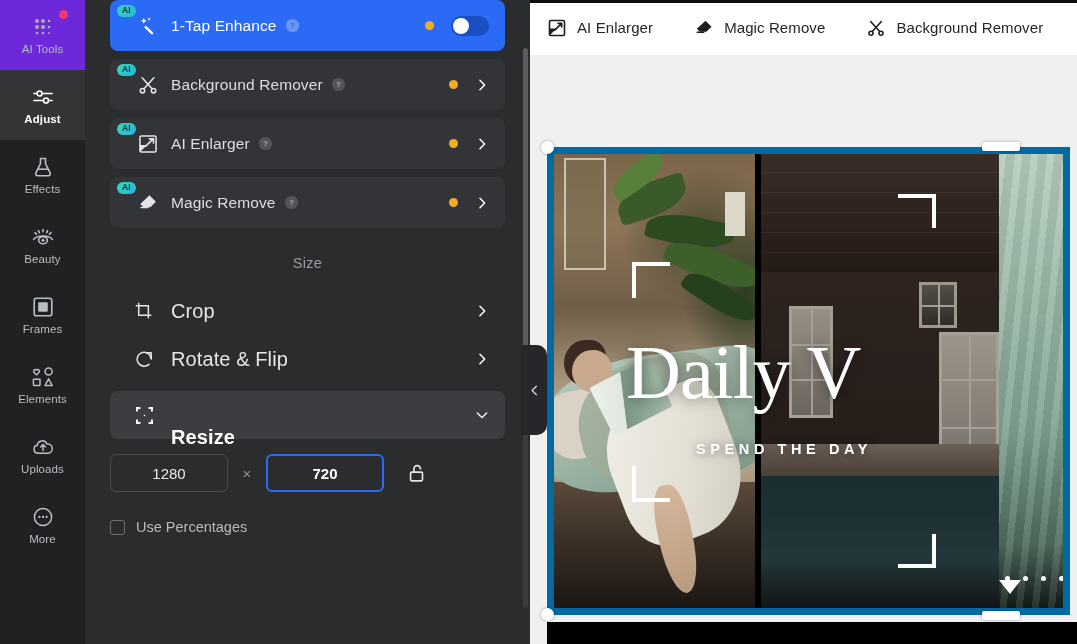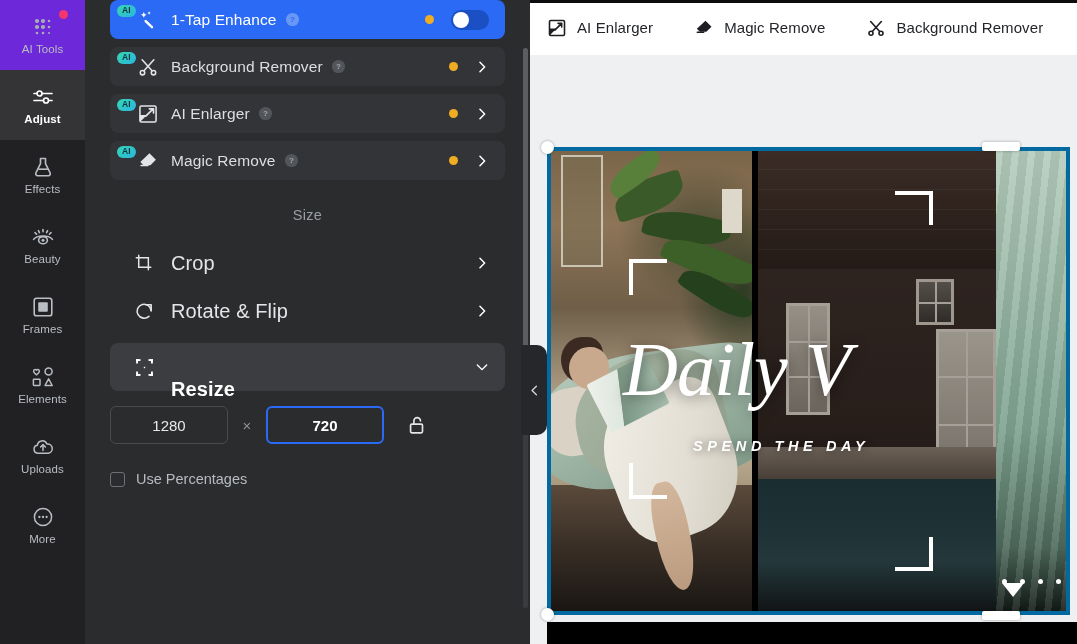--- a/index.html
+++ b/index.html
@@ -46,21 +46,21 @@
     position:relative; overflow:hidden; z-index:5;
   }
   .panel-scroll { position:absolute; inset:0; padding:0 0 0 0; }
   .section-title {
     text-align:center; color:#9a9ea5;
     font-size:14.5px; letter-spacing:.3px;
     padding:20px 0 16px 0;
   }
   .tool-list { padding:0 25px; display:flex; flex-direction:column; gap:8px; }
   .tool-row {
-    position:relative; height:39px; border-radius:8px;
+    position:relative; height:51px; border-radius:8px;
     background:#333437; display:flex; align-items:center;
     padding:0 16px 0 27px; cursor:pointer;
   }
   .tool-row.active { background:#2a6af5; }
   .ai-badge {
     position:absolute; left:7px; top:5px;
     background:linear-gradient(135deg,#36d6b4,#2ab5e0);
     color:#0c3a3c; font-size:8.5px; font-weight:700;
     padding:1px 5px 2px 5px; border-radius:7px;
     letter-spacing:.2px; line-height:1.1;
@@ -169,24 +169,23 @@
   .canvas {
     position:absolute; left:0; top:55px; right:0; bottom:0;
     background:#eef0f2; overflow:hidden;
   }
   .selwrap {
     position:absolute; left:17px; top:92px;
     width:523px; height:468px;
   }
   .sel-frame {
     position:absolute; inset:0;
-    border:4px solid #0369a1;
+    border:7px solid #0369a1;
     background:#000;
     overflow:hidden;
-    font-style:italic;
   }
   .photo { position:absolute; inset:0; display:flex; }
 
   
   .pane1 { position:relative; width:201px; height:100%; overflow:hidden;
     background:#6d5a45; }
   .p1-sky { position:absolute; inset:0;
     background:
       radial-gradient(120px 100px at 75% 18%, #4a4a33 0%, rgba(74,74,51,0) 70%),
       radial-gradient(90px 120px at 95% 30%, #2c3a22 0%, rgba(44,58,34,0) 70%),

